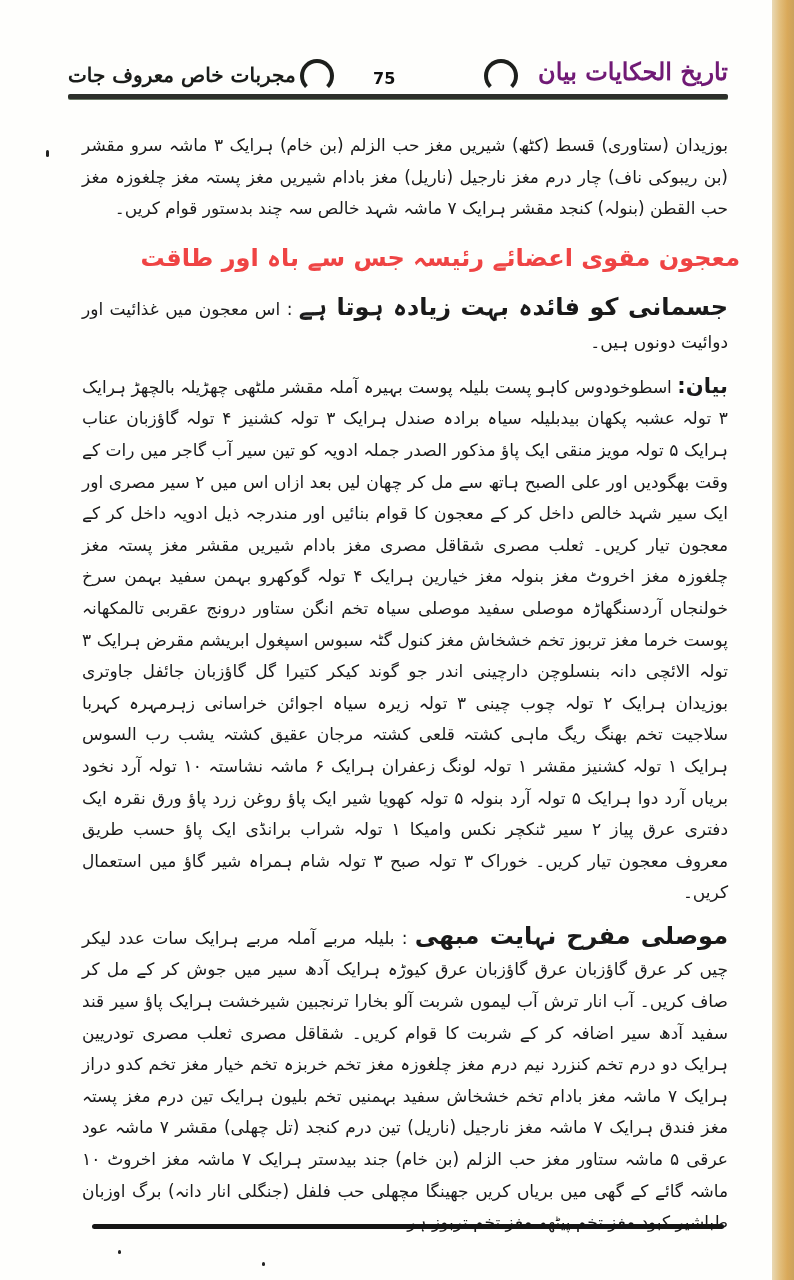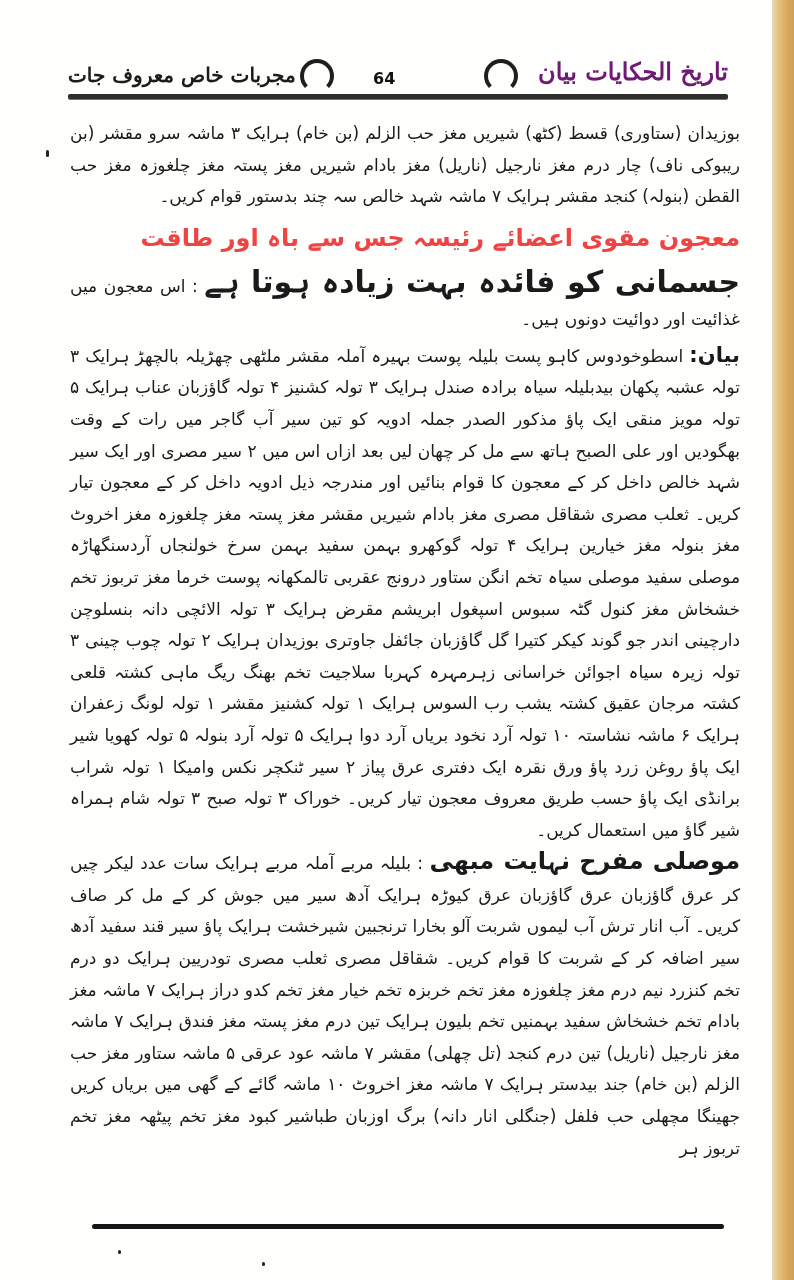--- a/index.html
+++ b/index.html
@@ -47,47 +47,47 @@
       position: absolute; left: 305px; top: 14px; font-size: 16px; font-weight: bold;
       color: #111; font-family: "DejaVu Sans", sans-serif; direction: ltr;
     }
     .content {
       position: absolute; left: 70px; top: 118px; width: 670px;
       direction: rtl; text-align: justify;
       color: #1a1a1a;
       font-family: "DejaVu Sans", sans-serif;
     }
     .para {
-      font-size: 17px; line-height: 31.6px; margin: 0;
+      font-size: 17px; line-height: 31.6px; margin: 12px;
       text-align-last: right;
     }
     .heading {
       font-size: 24px; font-weight: bold; line-height: 42px; margin: 4px 0 6px 0;
       color: #ef4444;
     }
-    .heading-inline { font-weight: bold; font-size: 30px; }
+    .heading-inline { font-weight: bold; font-size: 24px; }
     .label-bold { font-weight: bold; font-size: 21px; }
     .subheading-bold { font-weight: bold; font-size: 24px; }
     .footer-rule {
       position: absolute; left: 92px; top: 1224px; width: 632px; height: 5px;
       background: #151515; border-radius: 3px;
     }
     .margin-dot {
       position: absolute; width: 3px; height: 7px; background: #222; border-radius: 2px;
     }
   </style>
 </head>
 <body>
 
 <div class="page">
 
   <div class="header">
     <span class="header-title-right">تاریخ الحکایات بیان</span>
     <span class="header-swirl swirl-b"></span>
-    <span class="page-number">64</span>
+    <span class="page-number">75</span>
     <span class="header-swirl swirl-a"></span>
     <span class="header-title-left">مجربات خاص معروف جات</span>
     <div class="header-rule"></div>
   </div>
 
   <span class="margin-dot" style="left:46px; top:150px;"></span>
 
   <div class="content">
     <p class="para">بوزیدان (ستاوری) قسط (کٹھ) شیریں مغز حب الزلم (بن خام) ہرایک ۳ ماشہ سرو مقشر (بن ریبوکی ناف) چار درم مغز نارجیل (ناریل) مغز بادام شیریں مغز پستہ مغز چلغوزہ مغز حب القطن (بنولہ) کنجد مقشر ہرایک ۷ ماشہ شہد خالص سہ چند بدستور قوام کریں۔</p>
 

